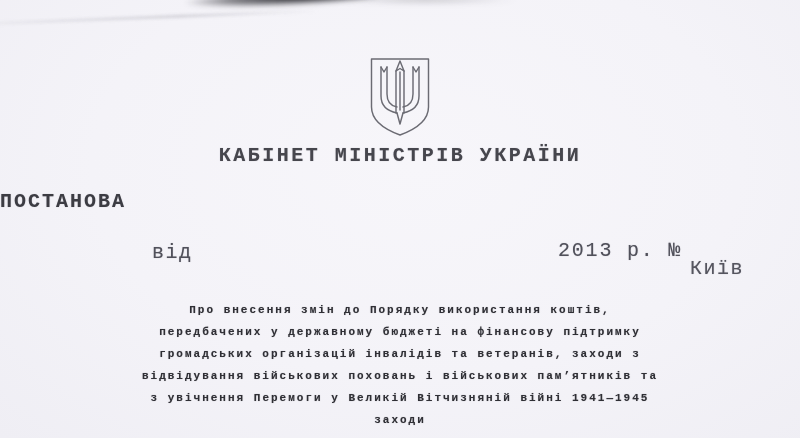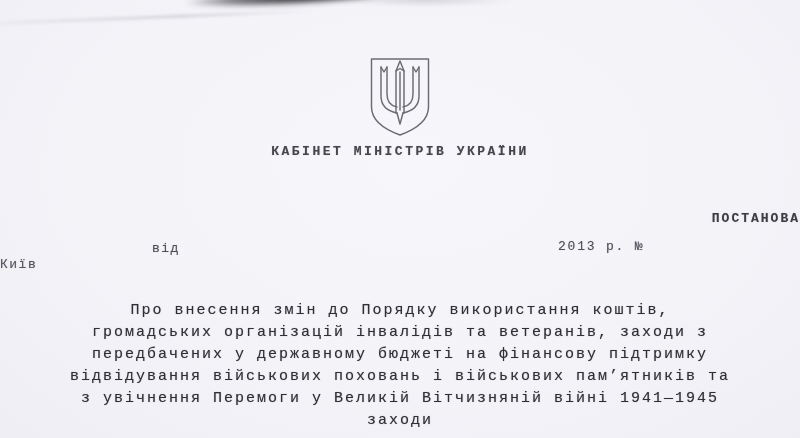--- a/index.html
+++ b/index.html
@@ -49,54 +49,54 @@
     fill: none;
     stroke: #6b6b73;
     stroke-width: 1.45;
     stroke-linecap: round;
     stroke-linejoin: round;
   }
   
   .txt {
     position: absolute;
     color: #3a3a41;
-    font-size: 13px;
+    font-size: 20px;
     white-space: nowrap;
     text-shadow: 0 0 1px rgba(60,60,72,0.35);
   }
   .org-name {
     left: 0; right: 0; top: 144px;
     text-align: center;
     font-weight: bold;
     letter-spacing: 2.5px;
     color: #46464d;
   }
   .doc-type {
-    left: 0; right: 0; top: 211px;
-    text-align: right;
+    left: 0; right: 0; top: 190px;
+    text-align: left;
     font-weight: bold;
     letter-spacing: 2px;
     color: #3c3c43;
   }
   .date-from { left: 152px; top: 241px; letter-spacing: 1.5px; color: #50505a; }
   .date-year { left: 558px; top: 239px; letter-spacing: 1.8px; color: #50505a; text-align: center; }
   .city {
     left: 0; top: 257px; width: 744px;
-    text-align: left;
+    text-align: right;
     letter-spacing: 1.5px;
     color: #55555f;
   }
   .title-block {
     position: absolute;
     left: 0; right: 0; top: 300px;
     text-align: center;
   }
   .title-line {
-    font-size: 15px;
-    font-weight: normal;
+    font-size: 11px;
+    font-weight: bold;
     line-height: 21.9px;
     letter-spacing: 2px;
     color: #2f2f35;
     white-space: nowrap;
     text-shadow: 0 0 1px rgba(47,47,53,0.4);
   }
 </style>
 </head>
 <body>
 
@@ -131,20 +131,20 @@
   <div class="txt doc-type">ПОСТАНОВА</div>
 
   <div class="txt date-from">від</div>
 
   <div class="txt date-year">2013 р. №</div>
 
   <div class="txt city">Київ</div>
 
   <div class="title-block">
     <div class="title-line">Про внесення змін до Порядку використання коштів,</div>
+    <div class="title-line">передбачених у державному бюджеті на фінансову підтримку</div>
     <div class="title-line">громадських організацій інвалідів та ветеранів, заходи з</div>
-    <div class="title-line">передбачених у державному бюджеті на фінансову підтримку</div>
     <div class="title-line">відвідування військових поховань і військових пам’ятників та</div>
     <div class="title-line">з увічнення Перемоги у Великій Вітчизняній війні 1941—1945</div>
     <div class="title-line">заходи</div>
   </div>
 
 </div>
 
 </body></html>

